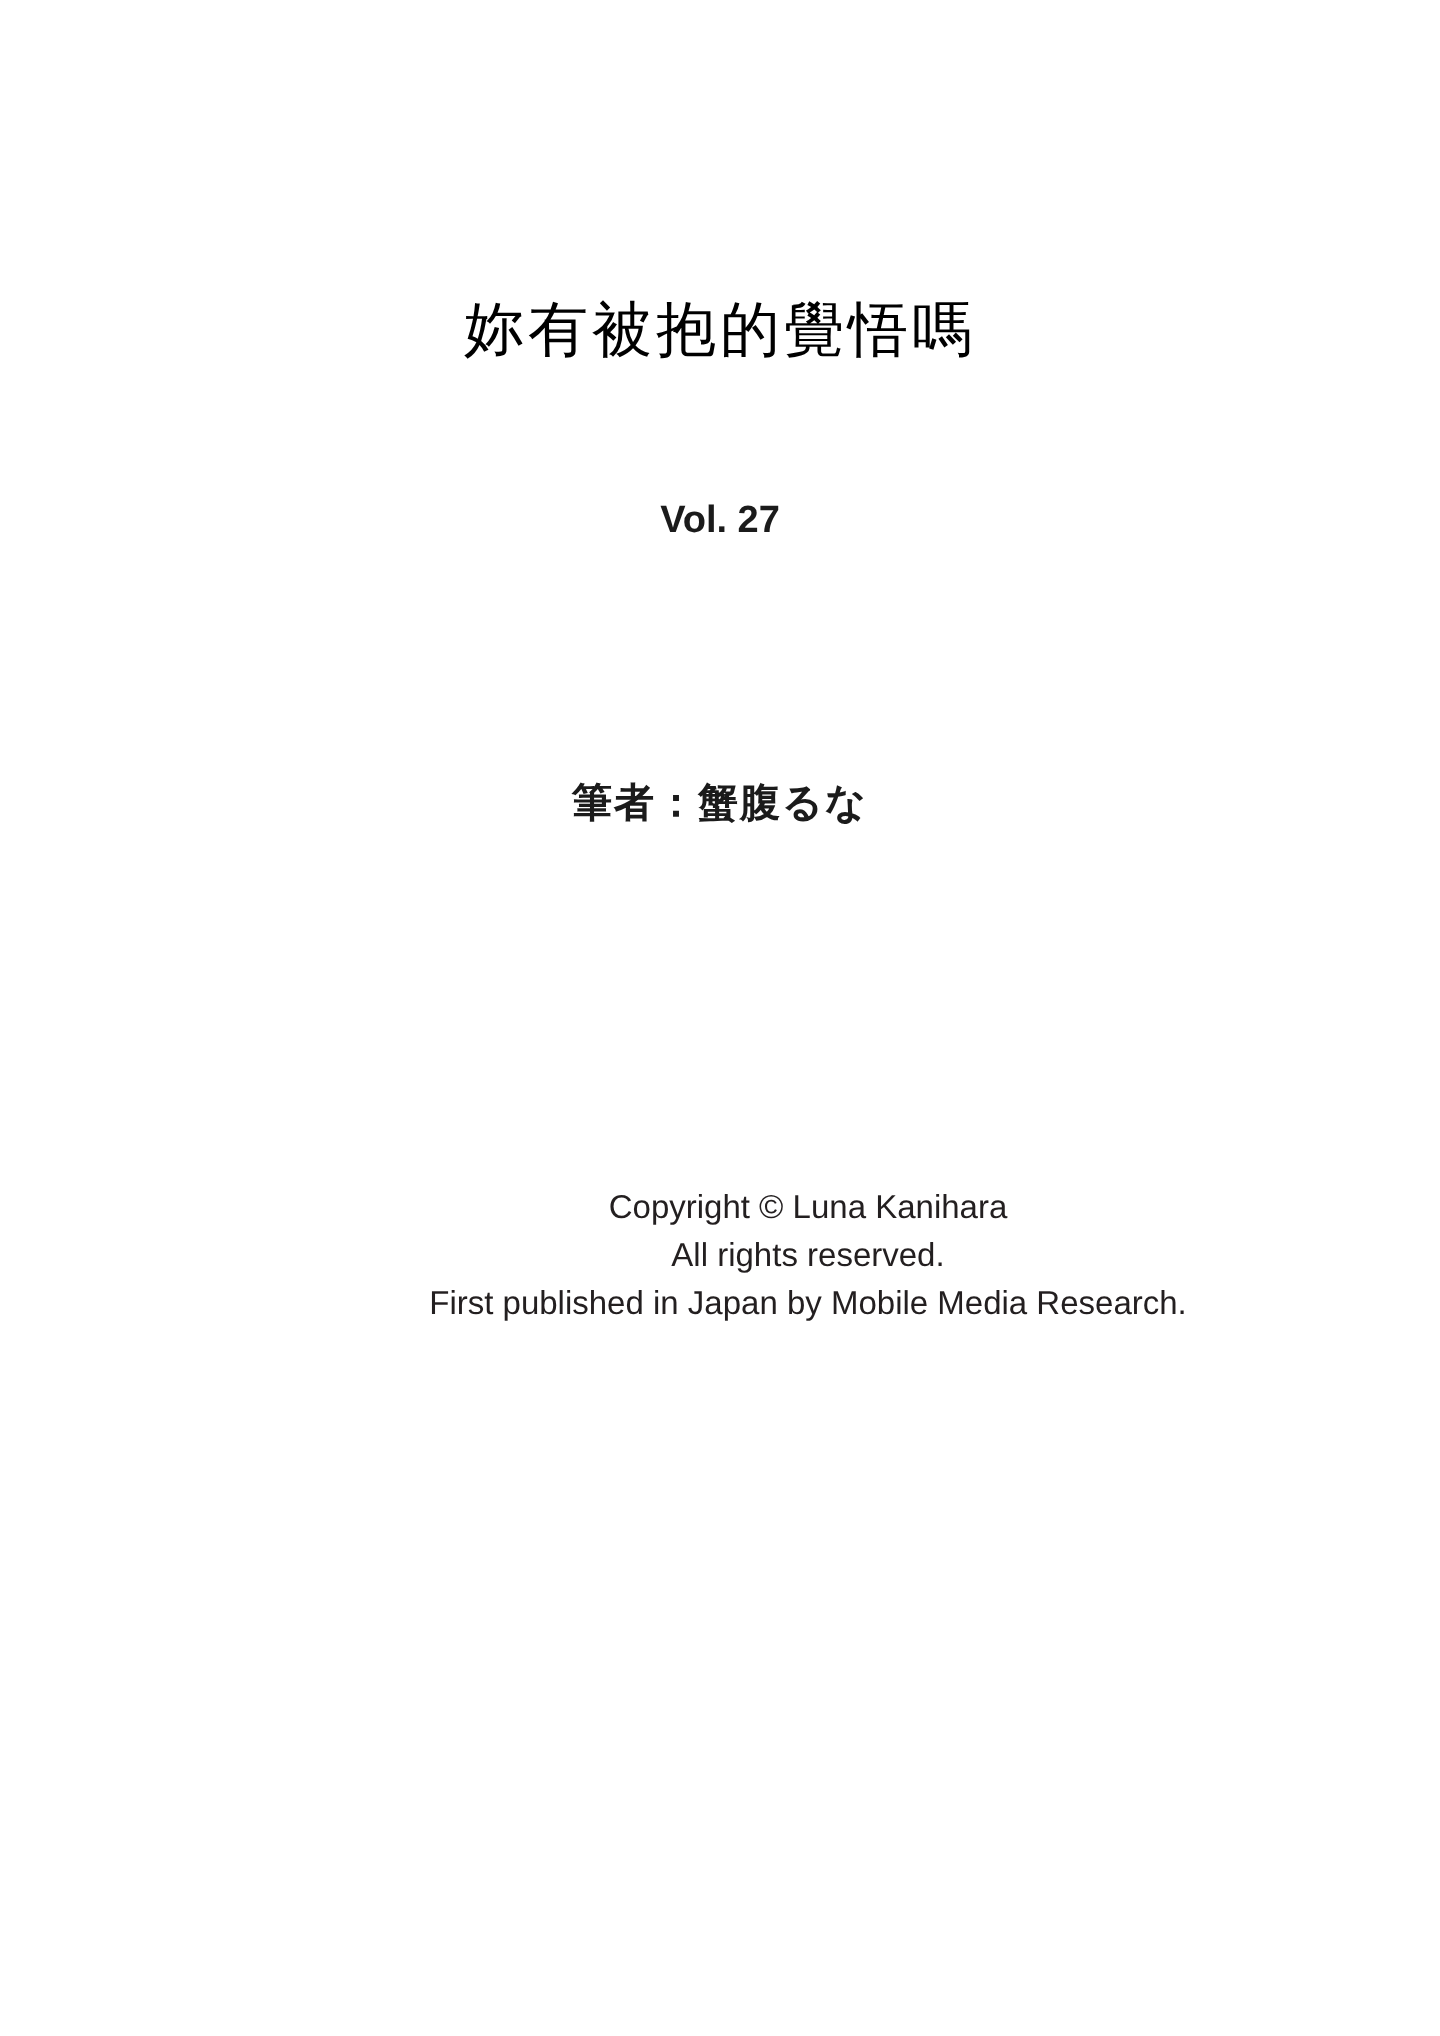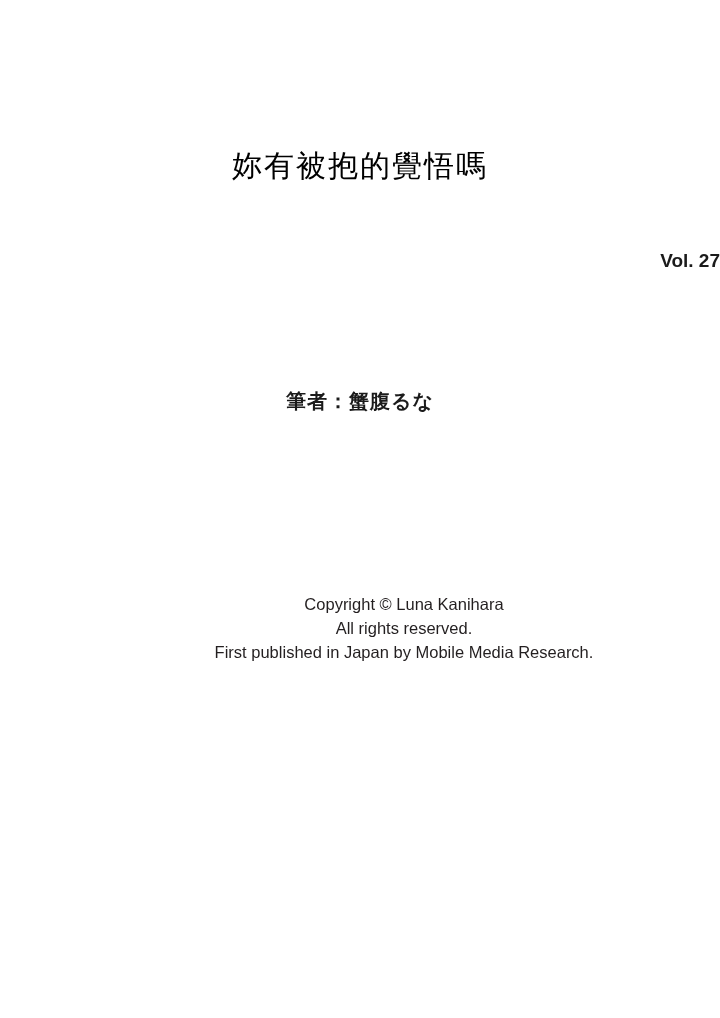--- a/index.html
+++ b/index.html
@@ -28,21 +28,21 @@
     font-weight: normal;
     letter-spacing: 2px;
     color: #000000;
     line-height: 1.2;
   }
   .volume {
     position: absolute;
     top: 250px;
     left: 0;
     width: 720px;
-    text-align: right;
+    text-align: center;
     font-size: 19px;
     font-weight: bold;
     color: #1b1b1b;
   }
   .author {
     position: absolute;
     top: 388px;
     left: 0;
     width: 720px;
     text-align: center;

